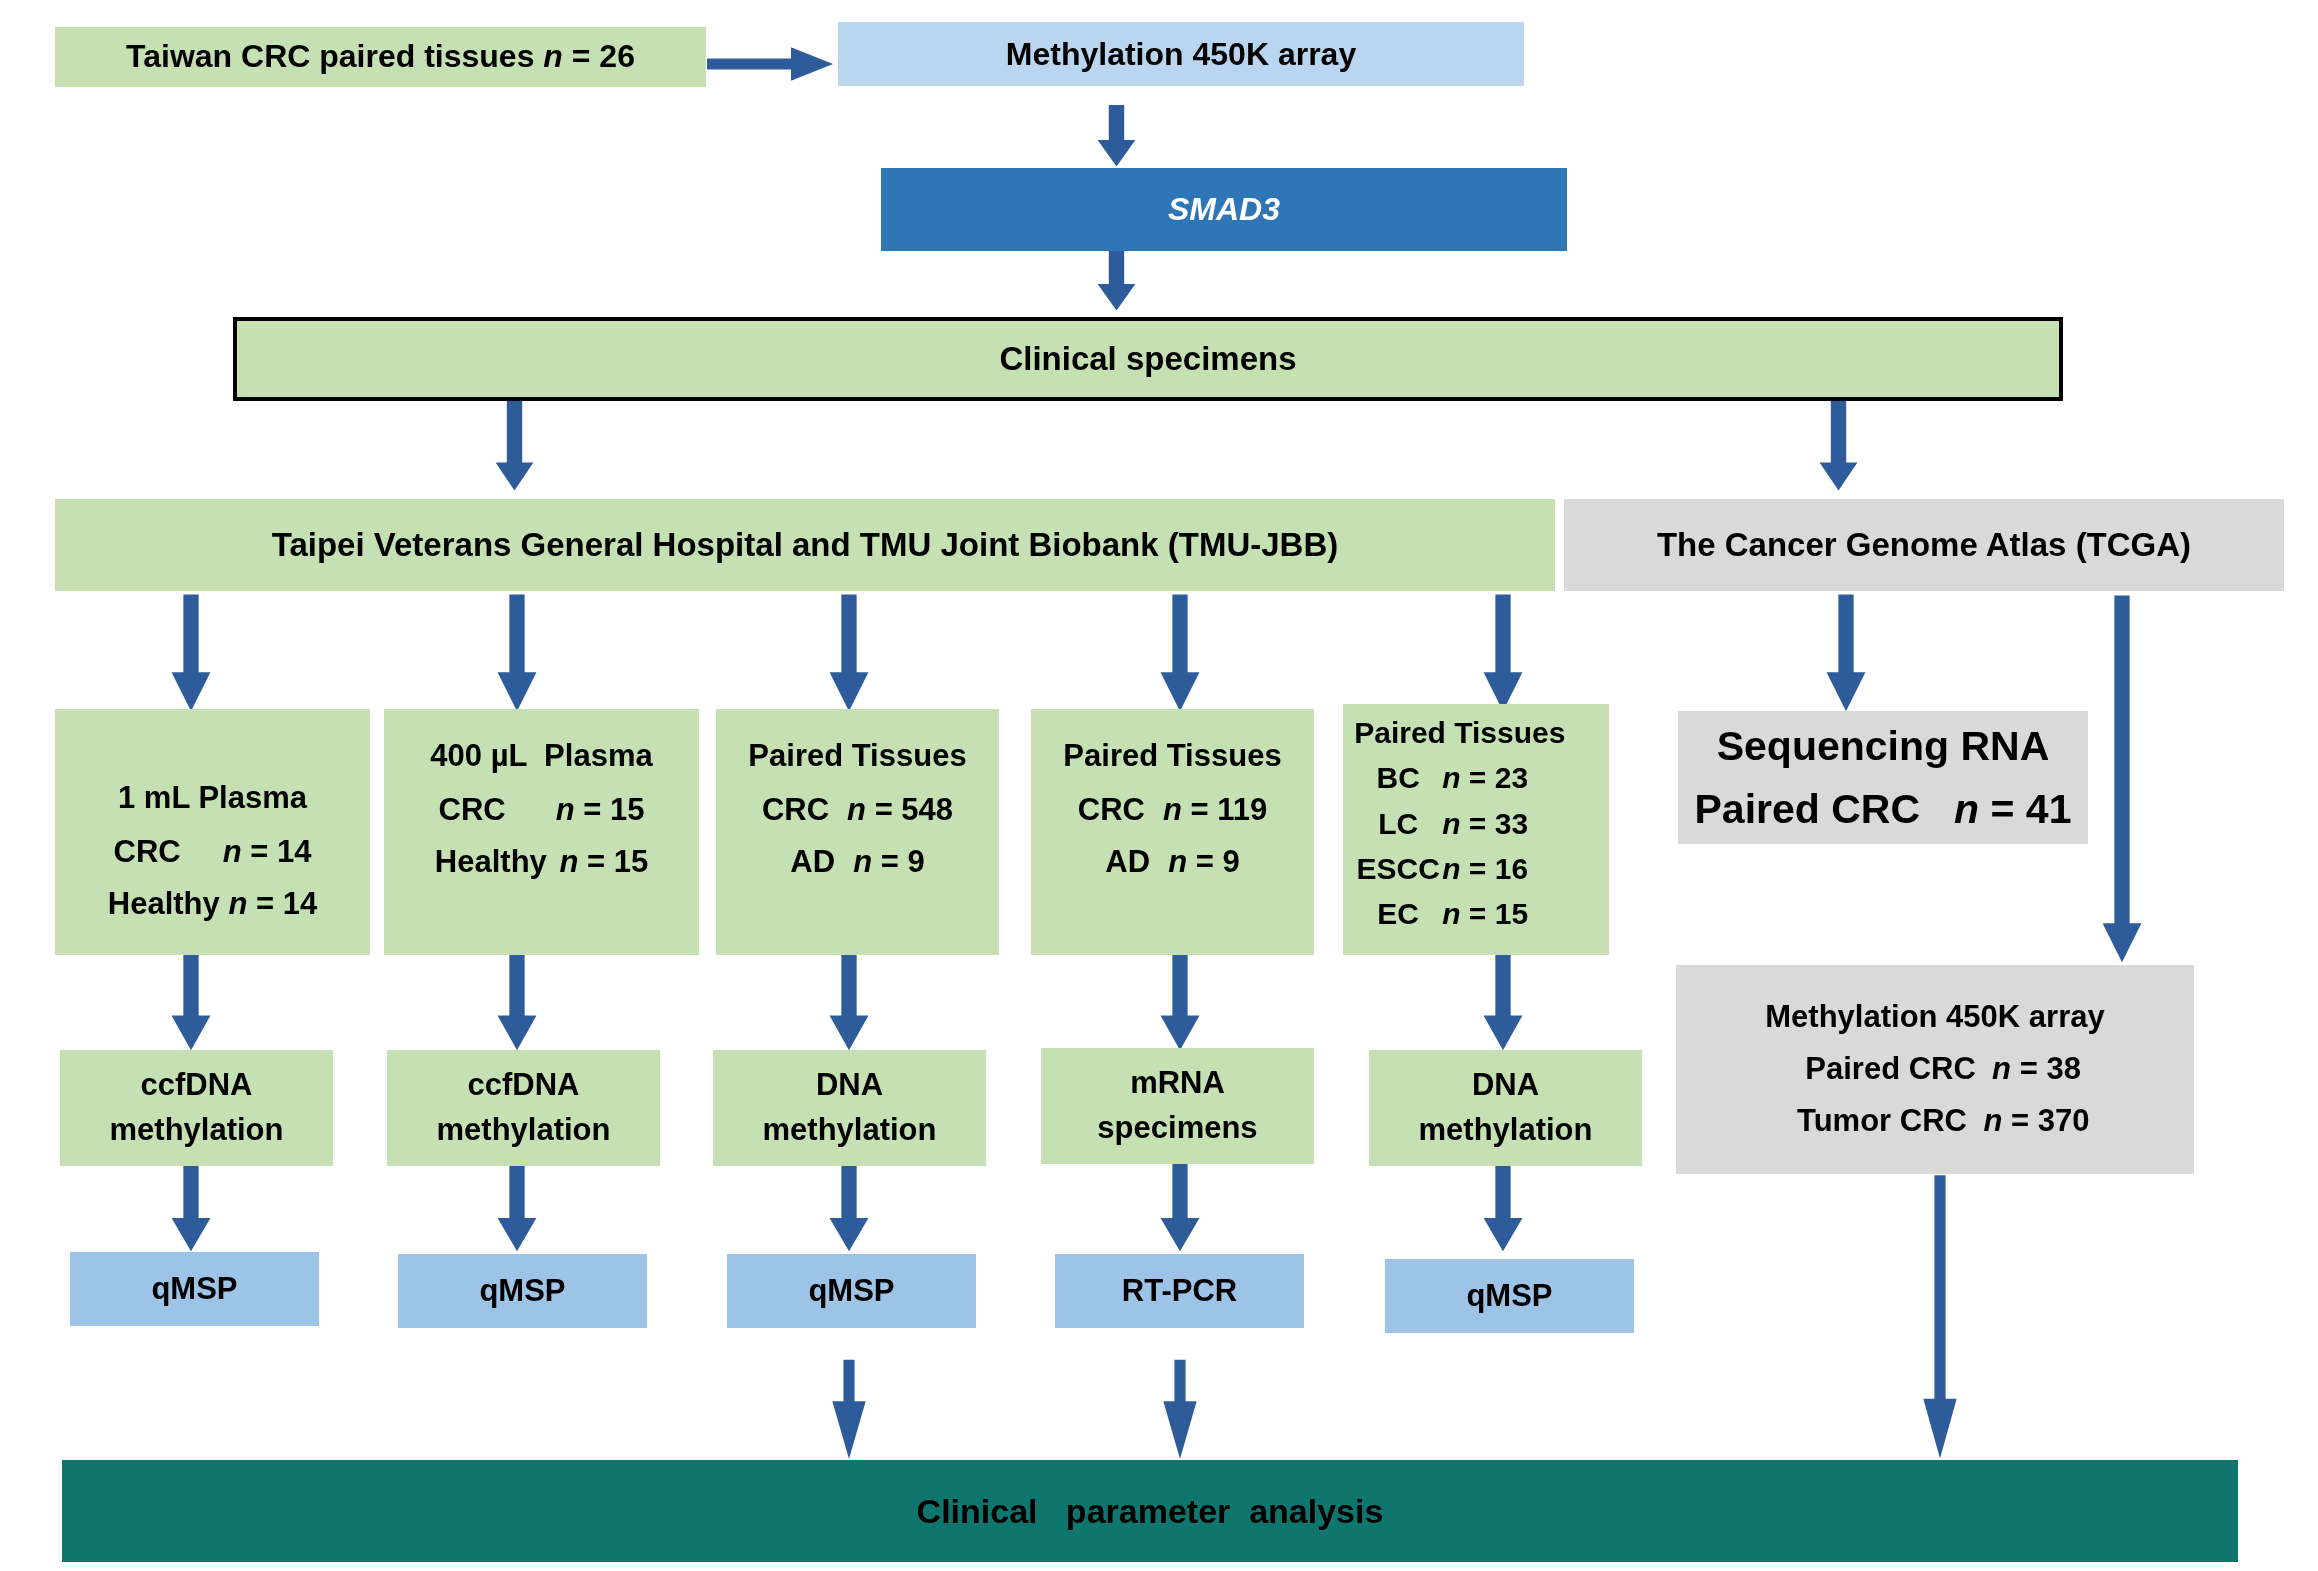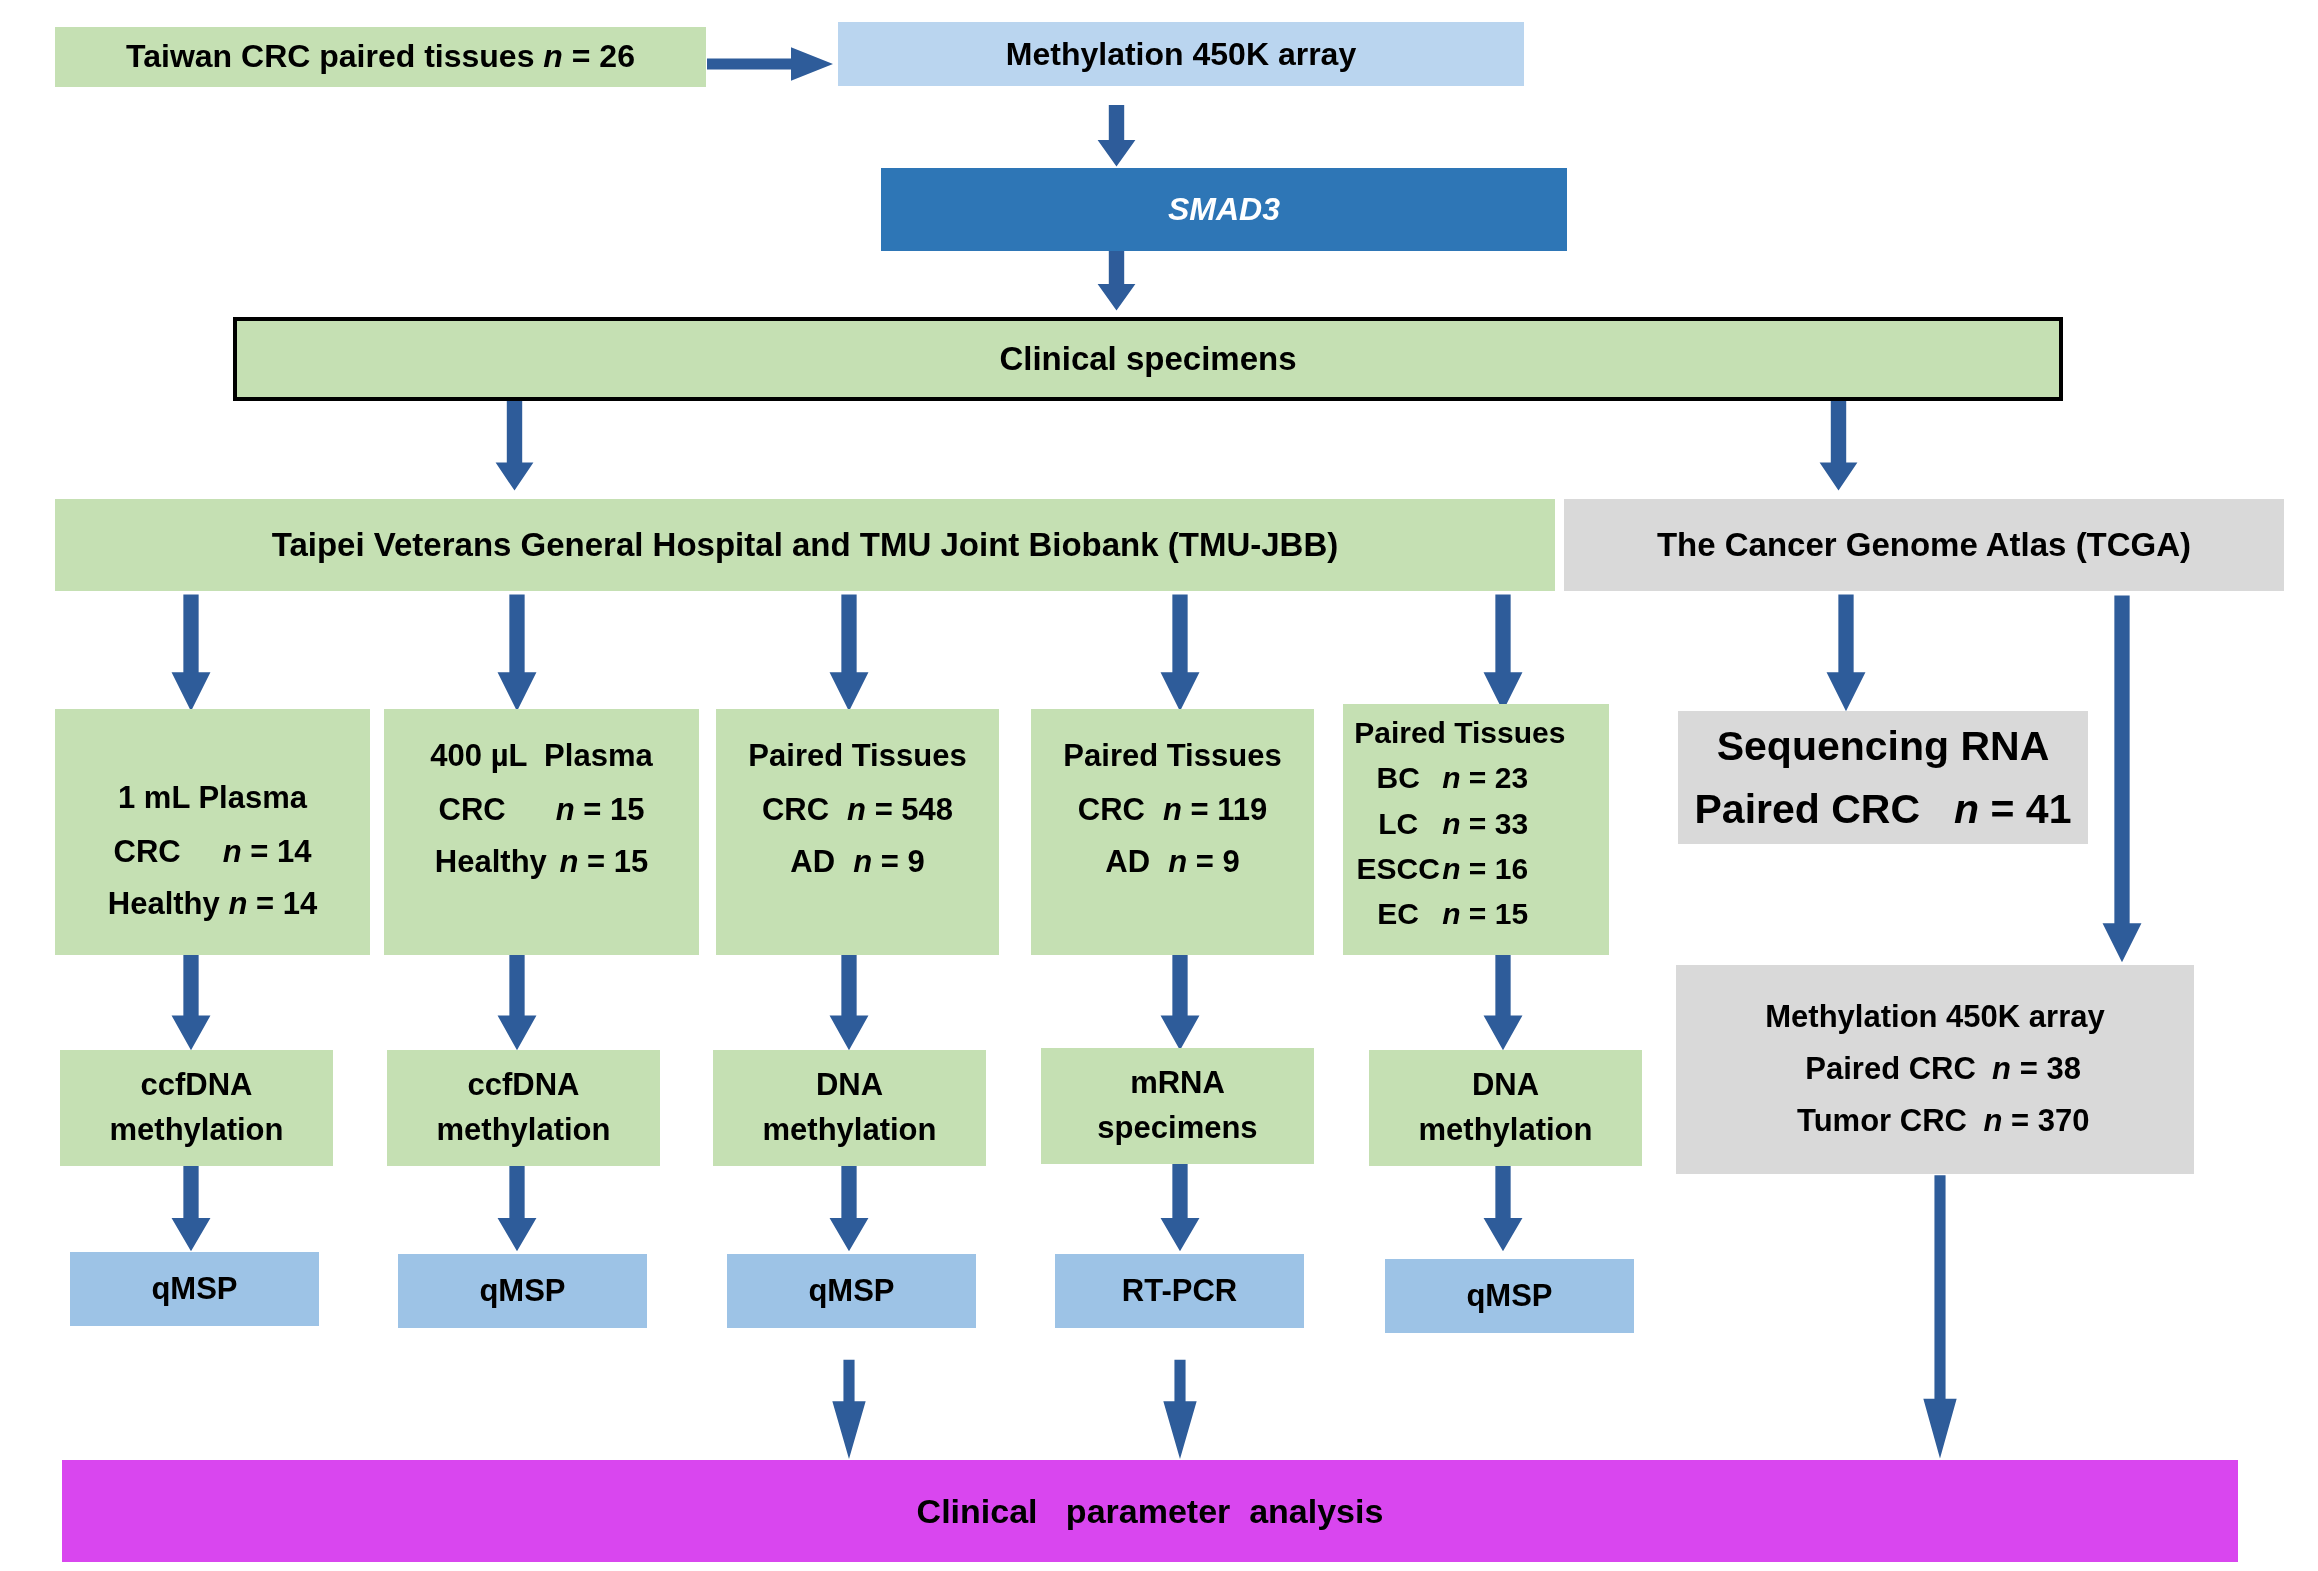--- a/index.html
+++ b/index.html
@@ -22,21 +22,21 @@
     font-weight:bold;
     line-height:1.18;
     text-align:center;
     white-space:pre;
   }
   .green{background:#C5E0B3;}
   .lightblue{background:#BAD5EF;}
   .darkblue{background:#2E76B6;color:#ffffff;}
   .gray{background:#D9D9D9;}
   .msp{background:#9DC3E6;}
-  .peach{background:#d946ef;}
+  .peach{background:#0f766e;}
   .outlined{border:4.2px solid #000000;}
   .ital{font-style:italic;}
   .rowline{display:block;white-space:pre;}
   
   .arrow{position:absolute;}
   .arrow svg{display:block;overflow:visible;}
 </style>
 </head>
 <body>
 

